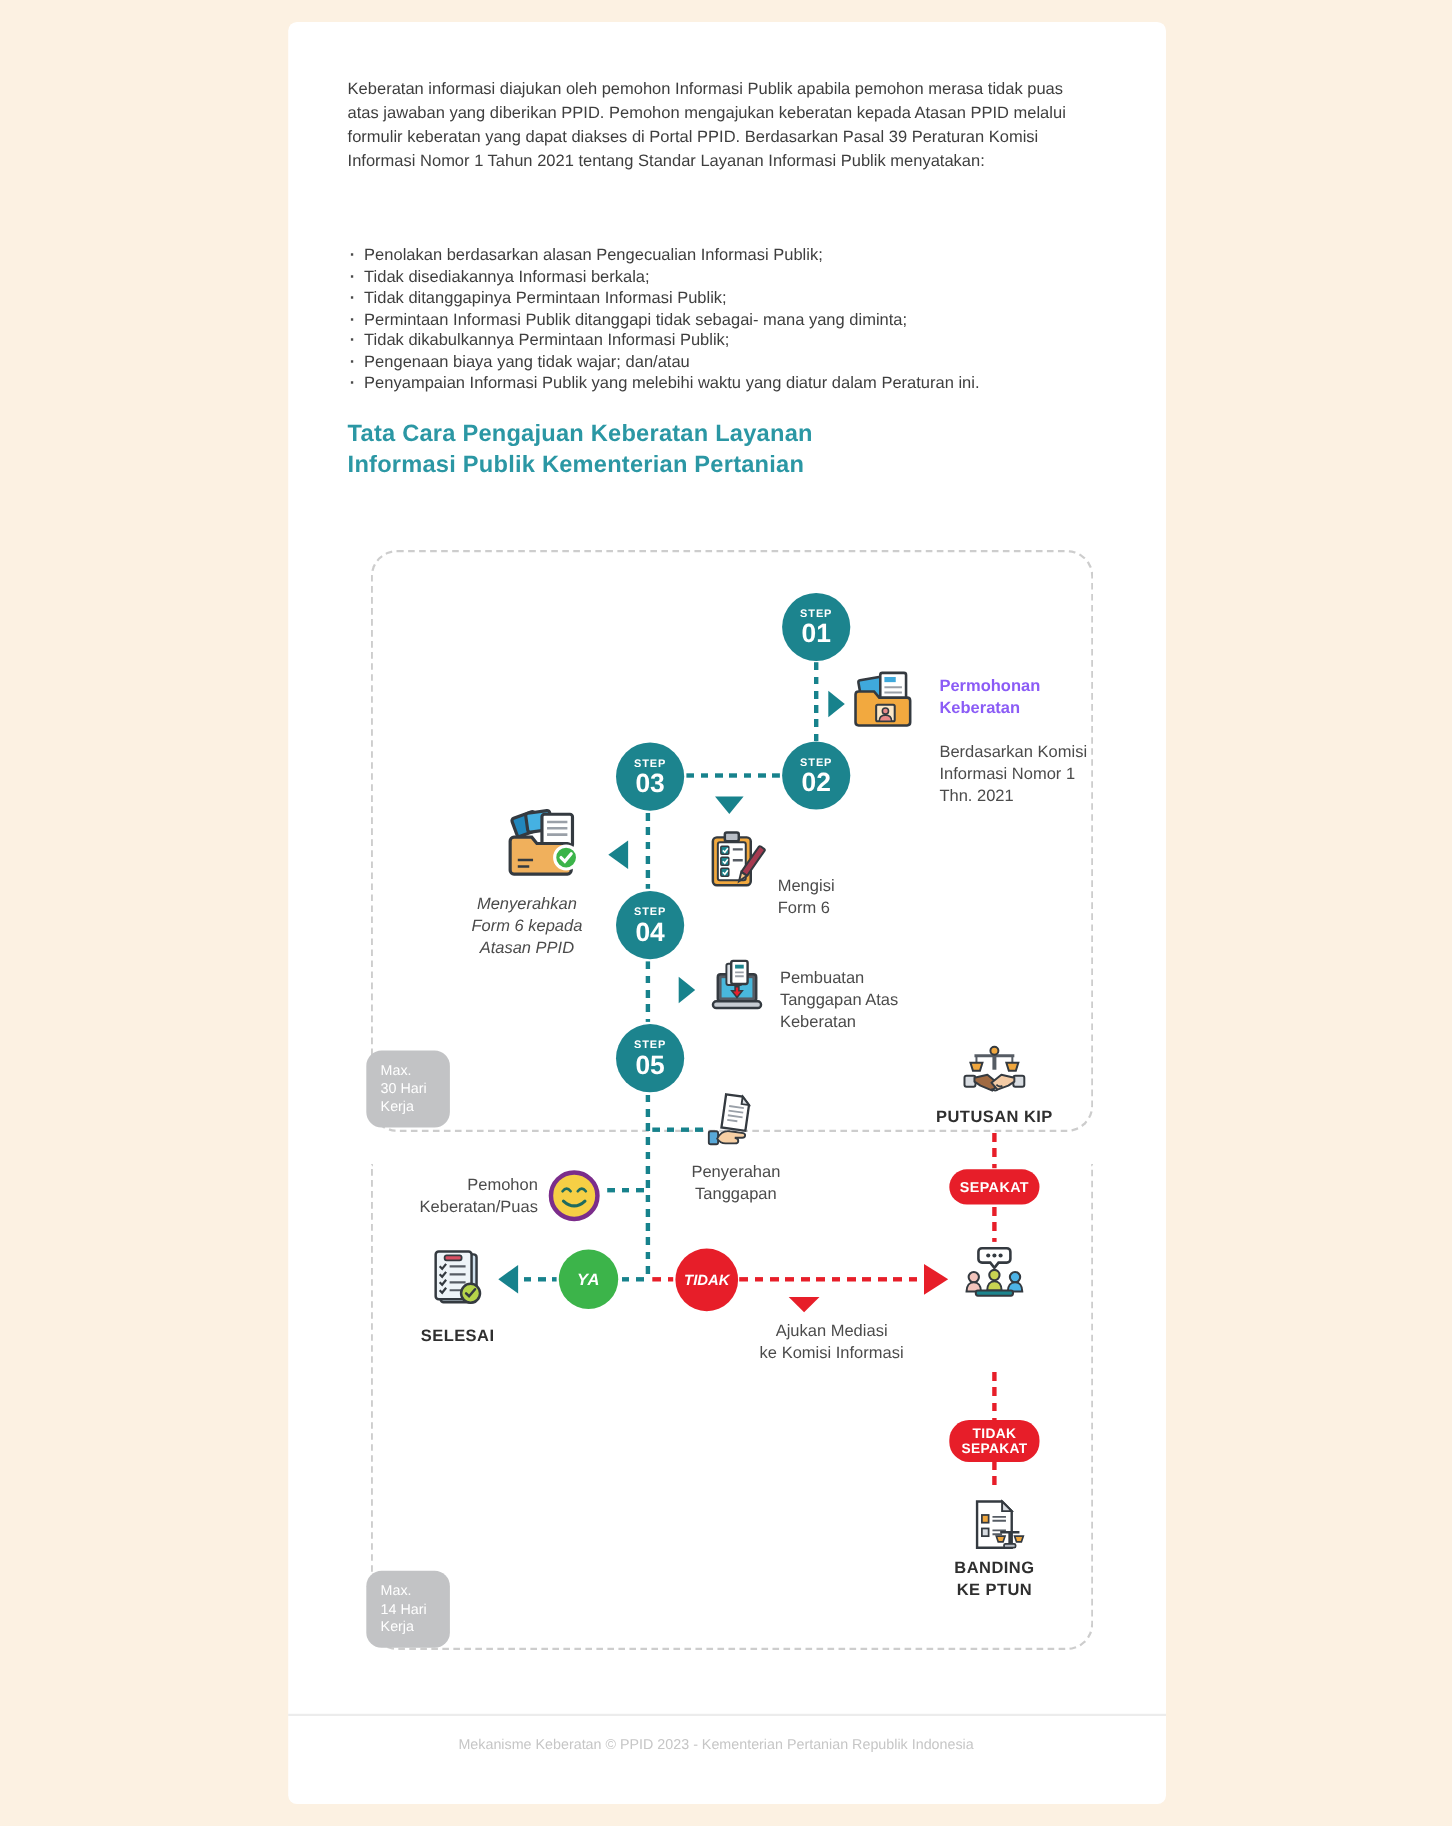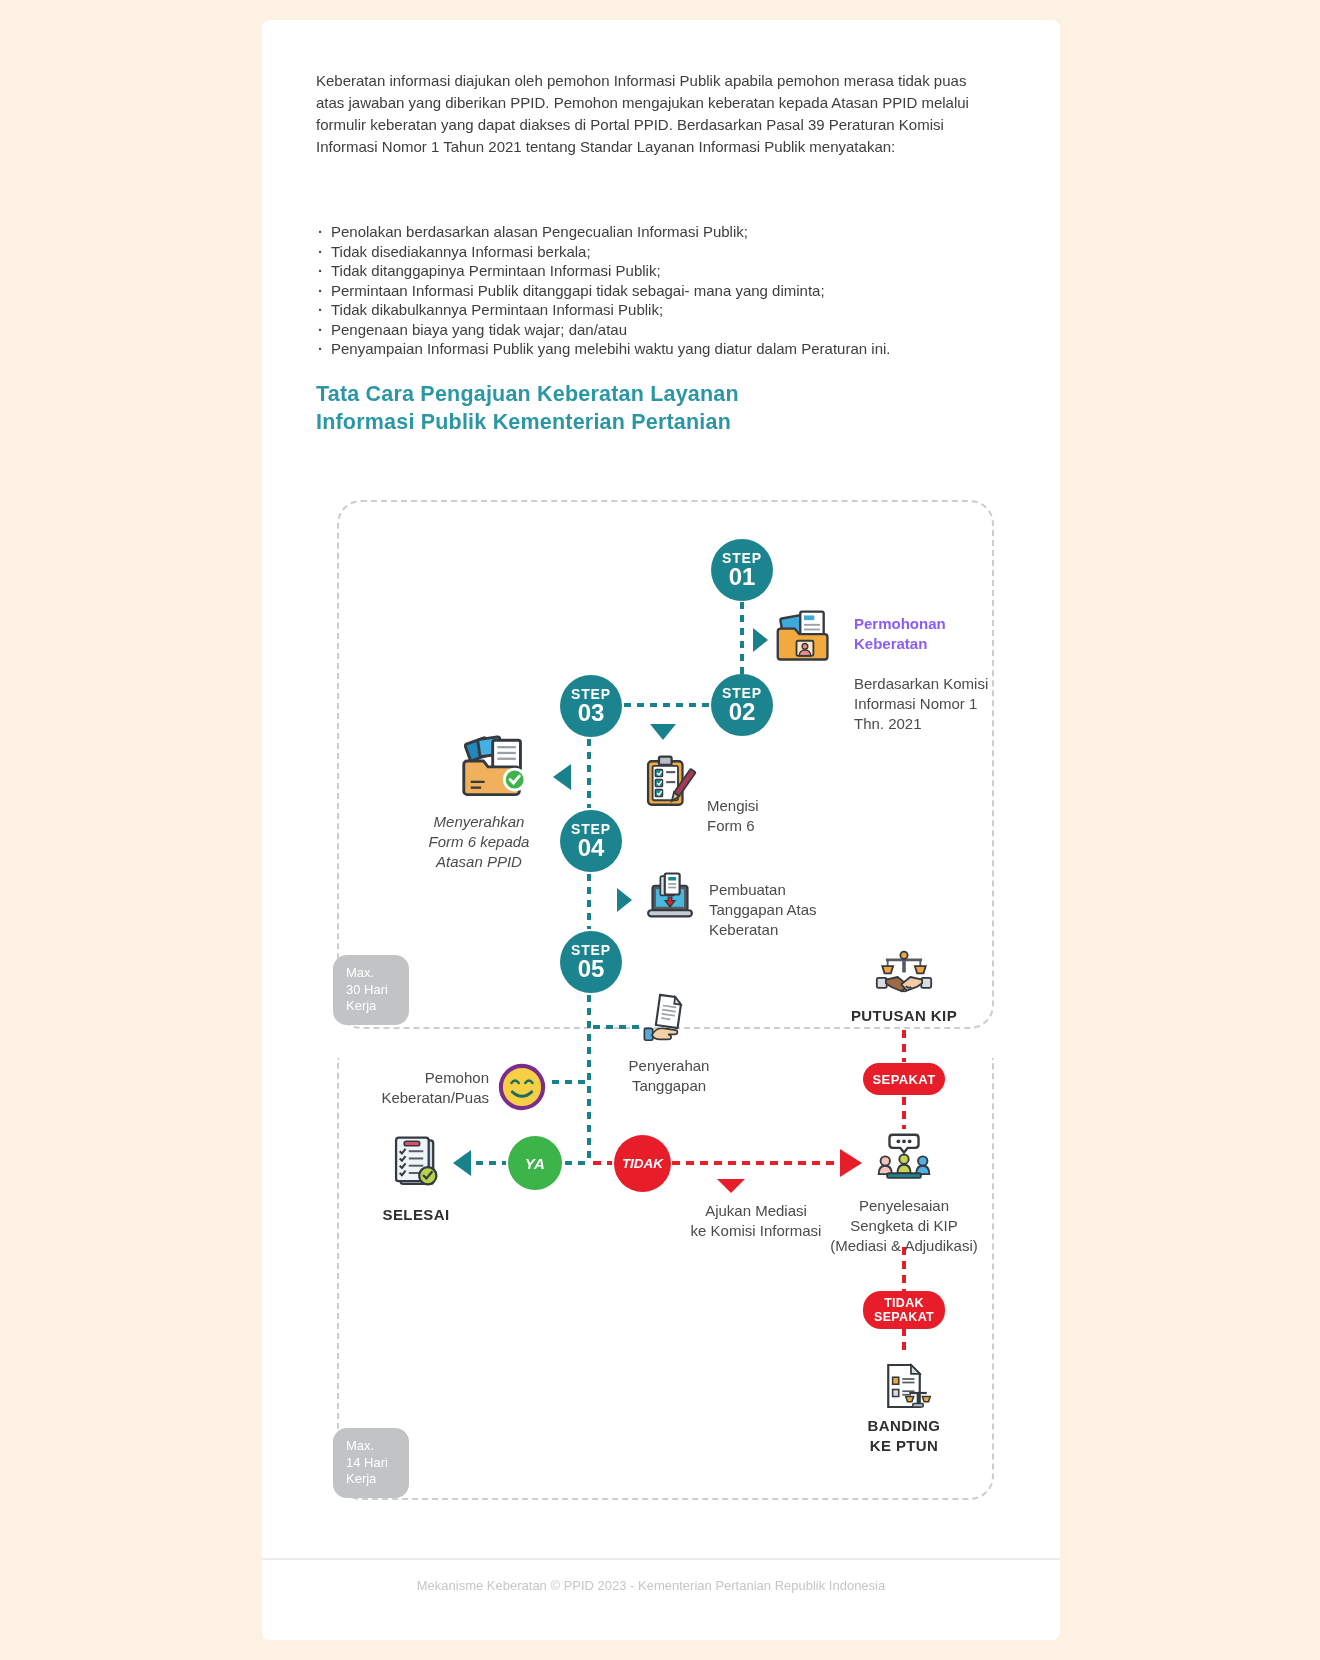--- a/index.html
+++ b/index.html
@@ -20,21 +20,21 @@
   
   .flow{position:absolute;inset:0;}
   .region{position:absolute;border:2px dashed #cdcdcd;}
   .r1{left:75px;top:480px;width:653px;height:525px;border-radius:24px;}
   .r2{left:75px;top:1038px;width:653px;height:440px;border-top:none;border-radius:0 0 24px 24px;}
   .timebox{position:absolute;left:71px;width:76px;height:70px;background:#c2c3c5;border-radius:14px;
            color:#ffffff;font-size:13px;line-height:16.5px;padding:10px 0 0 13px;box-sizing:border-box;white-space:pre-line;}
 
   .step{position:absolute;width:62px;height:62px;border-radius:50%;background:#1c848e;color:#fff;
         display:flex;flex-direction:column;align-items:center;justify-content:center;}
-  .step .w{font-size:14px;font-weight:700;letter-spacing:.8px;line-height:13px;}
+  .step .w{font-size:10px;font-weight:700;letter-spacing:.8px;line-height:13px;}
   .step .n{font-size:24px;font-weight:800;line-height:23px;}
 
   .dash{position:absolute;}
   .dash.h{height:4px;}
   .dash.v{width:4px;}
   .dash.teal.h{background:repeating-linear-gradient(to right,#17828c 0 7px,transparent 7px 13px);}
   .dash.teal.v{background:repeating-linear-gradient(to bottom,#17828c 0 7px,transparent 7px 13px);}
   .dash.red.h{background:repeating-linear-gradient(to right,#e71e29 0 8px,transparent 8px 14px);}
   .dash.red.v{background:repeating-linear-gradient(to bottom,#e71e29 0 8px,transparent 8px 14px);}
 
@@ -351,23 +351,20 @@
 Tanggapan Atas
 Keberatan</div>
       <div class="lbl center" style="left:407px;top:1036px;">Penyerahan
 Tanggapan</div>
       <div class="lbl rightal" style="left:100px;top:1048px;width:127px;">Pemohon
 Keberatan/Puas</div>
       <div class="lbl center caps" style="left:154px;top:1185px;">SELESAI</div>
       <div class="lbl center" style="left:494px;top:1181px;">Ajukan Mediasi
 ke Komisi Informasi</div>
       <div class="lbl center caps" style="left:642px;top:986px;">PUTUSAN KIP</div>
-      <div class="lbl center" style="left:642px;top:1176px;">Penyelesaian
-Sengketa di KIP
-(Mediasi &amp; Adjudikasi)</div>
       <div class="lbl center caps" style="left:642px;top:1396px;">BANDING
 KE PTUN</div>
 
     </div>
 
     <div class="footer-line"></div>
     <div class="footer-text">Mekanisme Keberatan © PPID 2023 - Kementerian Pertanian Republik Indonesia</div>
 
   </div>
 </div>

